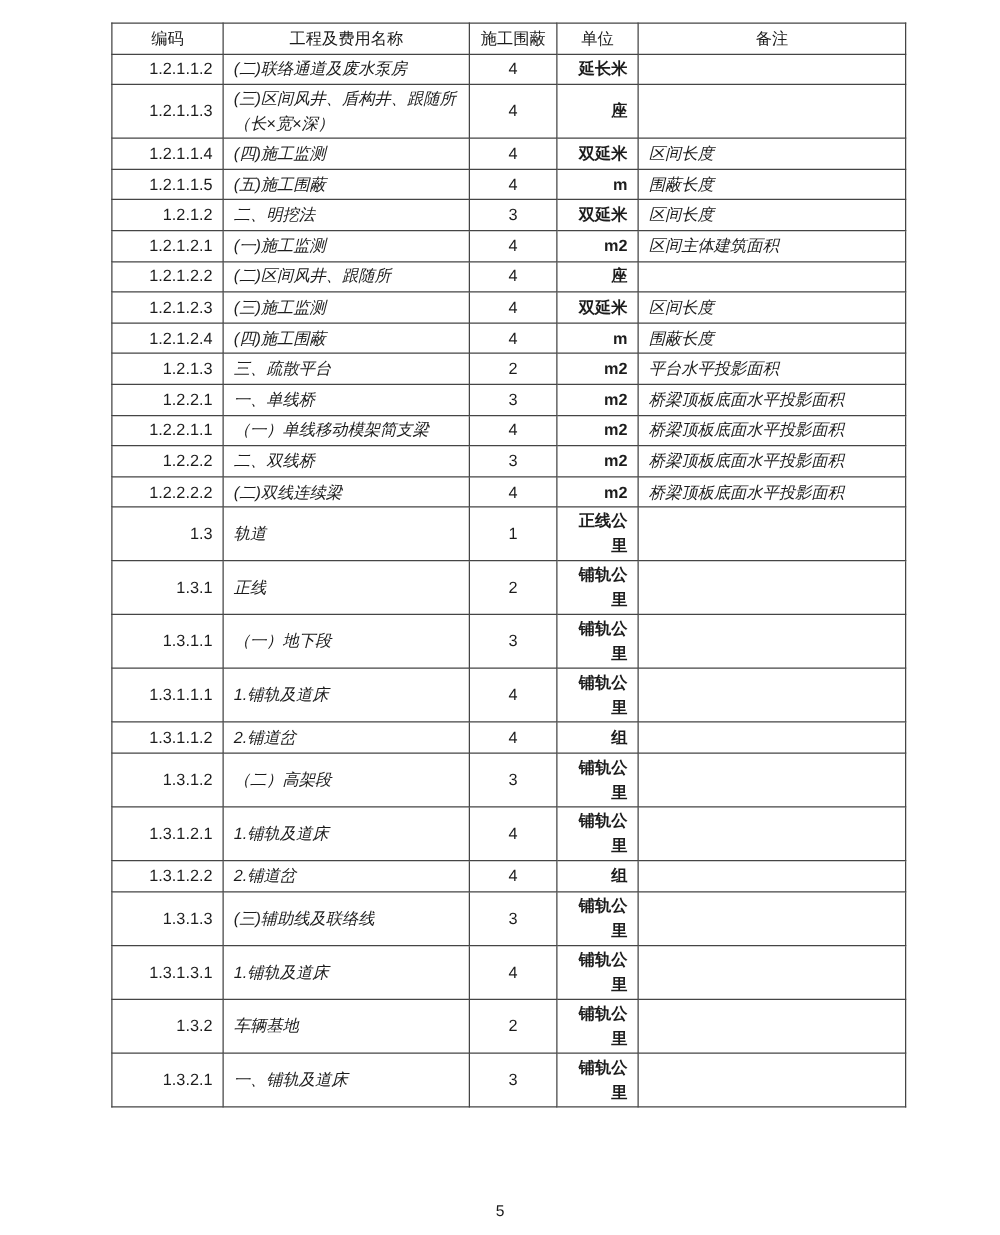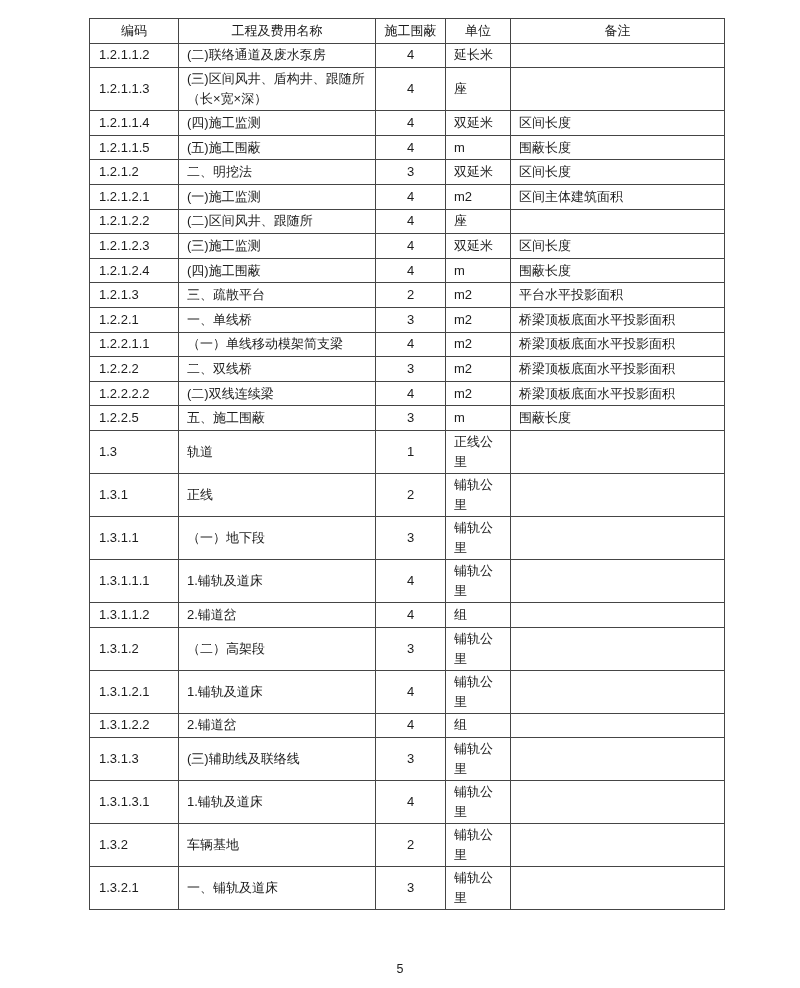--- a/index.html
+++ b/index.html
@@ -34,25 +34,25 @@
     overflow: hidden;
     white-space: pre-line;
   }
   .doc-table thead tr,
   .doc-table tbody tr {
     height: 24.6px;
   }
   th.col-code, th.col-name, th.col-level, th.col-unit, th.col-note {
     text-align: center;
   }
-  td.col-code { text-align: left; padding-left: 9px; }
-  td.col-name { text-align: left; }
+  td.col-code { text-align: right; padding-left: 9px; }
+  td.col-name { text-align: left; font-style: italic; }
   td.col-level { text-align: center; }
-  td.col-unit { text-align: left; }
-  td.col-note { text-align: left; }
+  td.col-unit { text-align: right; font-weight: bold; }
+  td.col-note { text-align: left; font-style: italic; }
   .page-footer {
     position: absolute;
     left: 0;
     top: 962px;
     width: 100%;
     text-align: center;
     font-size: 12.5px;
     color: #1c1c1c;
   }
 </style>
@@ -170,27 +170,20 @@
     <td class="col-note">桥梁顶板底面水平投影面积</td>
   </tr>
       <tr>
     <td class="col-code">1.2.2.2.2</td>
     <td class="col-name">(二)双线连续梁</td>
     <td class="col-level">4</td>
     <td class="col-unit">m2</td>
     <td class="col-note">桥梁顶板底面水平投影面积</td>
   </tr>
       <tr>
-    <td class="col-code">1.2.2.5</td>
-    <td class="col-name">五、施工围蔽</td>
-    <td class="col-level">3</td>
-    <td class="col-unit">m</td>
-    <td class="col-note">围蔽长度</td>
-  </tr>
-      <tr>
     <td class="col-code">1.3</td>
     <td class="col-name">轨道</td>
     <td class="col-level">1</td>
     <td class="col-unit">正线公里</td>
     <td class="col-note"></td>
   </tr>
       <tr>
     <td class="col-code">1.3.1</td>
     <td class="col-name">正线</td>
     <td class="col-level">2</td>

